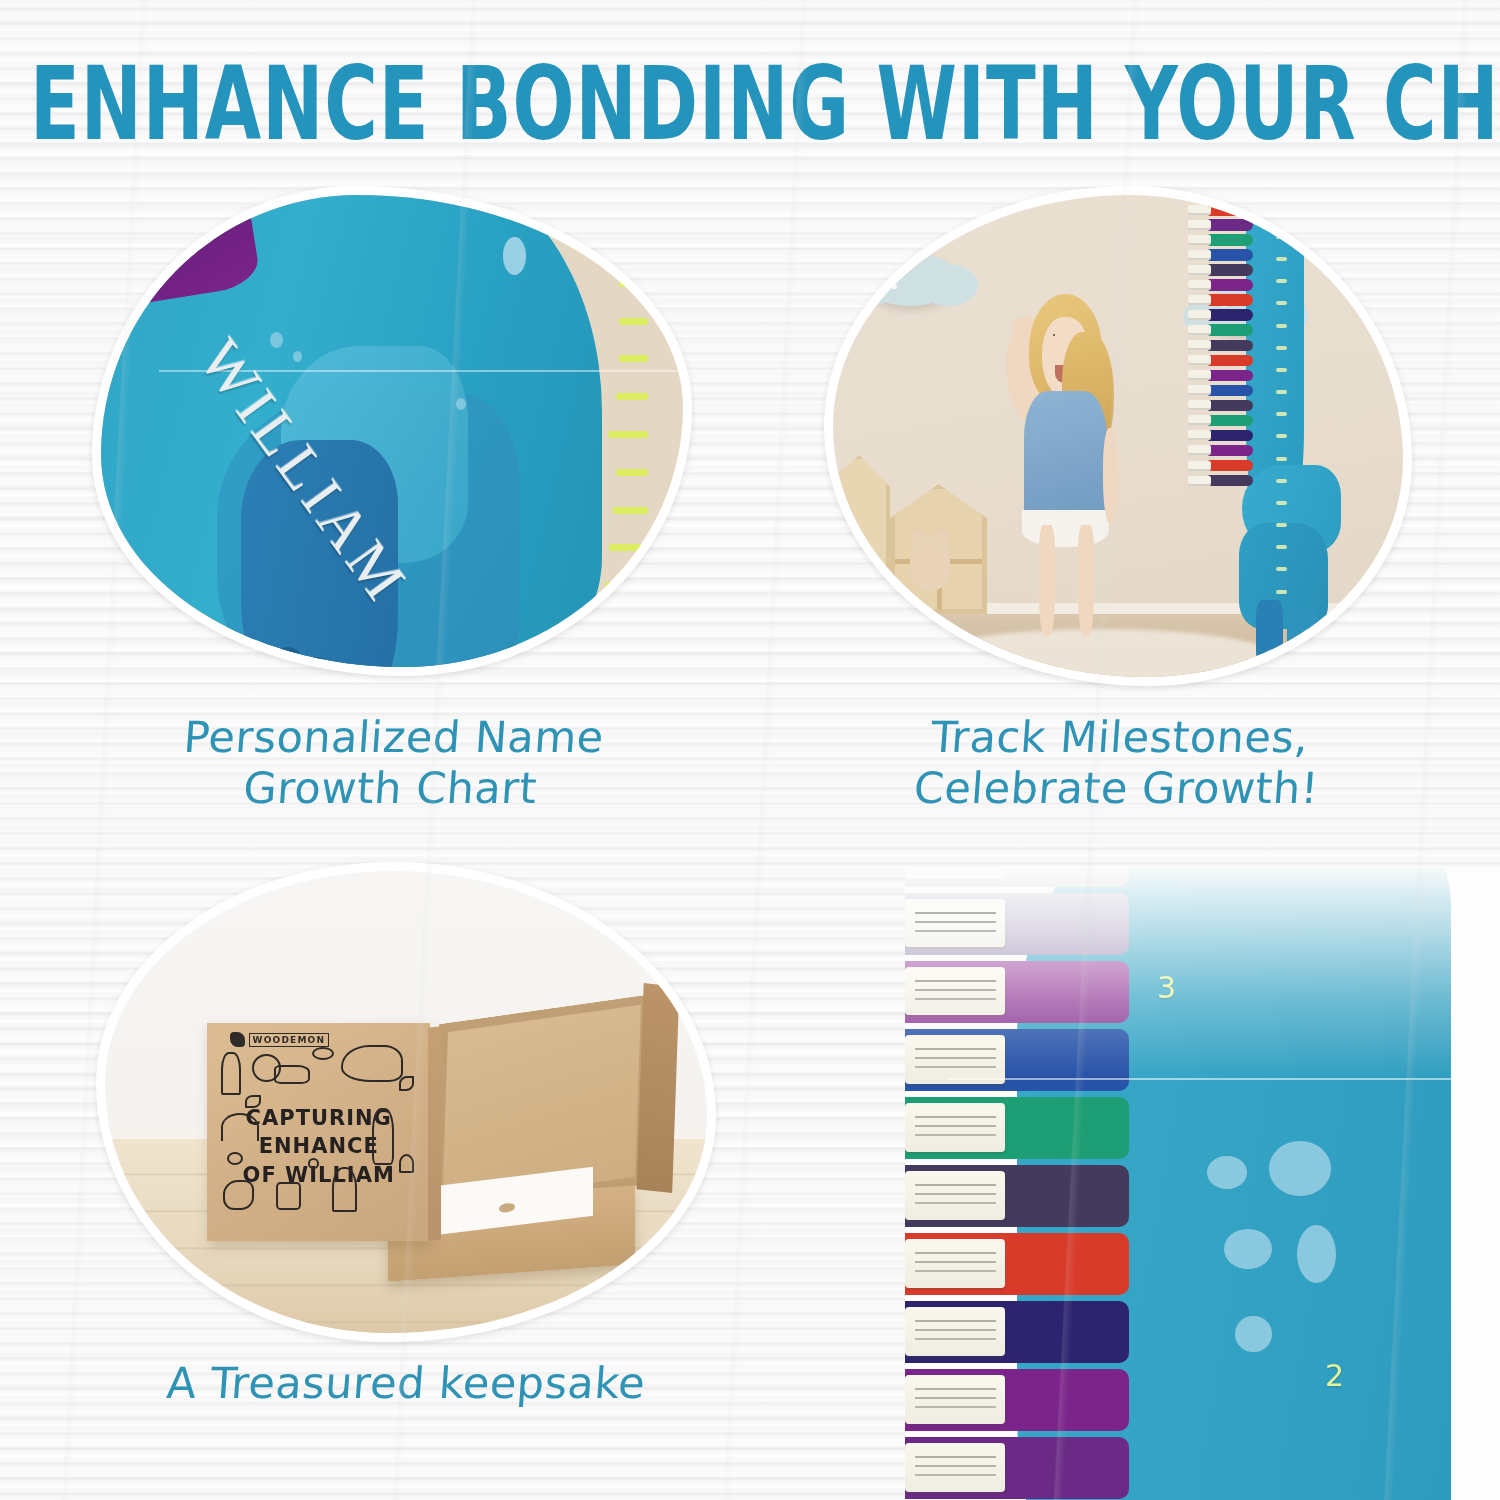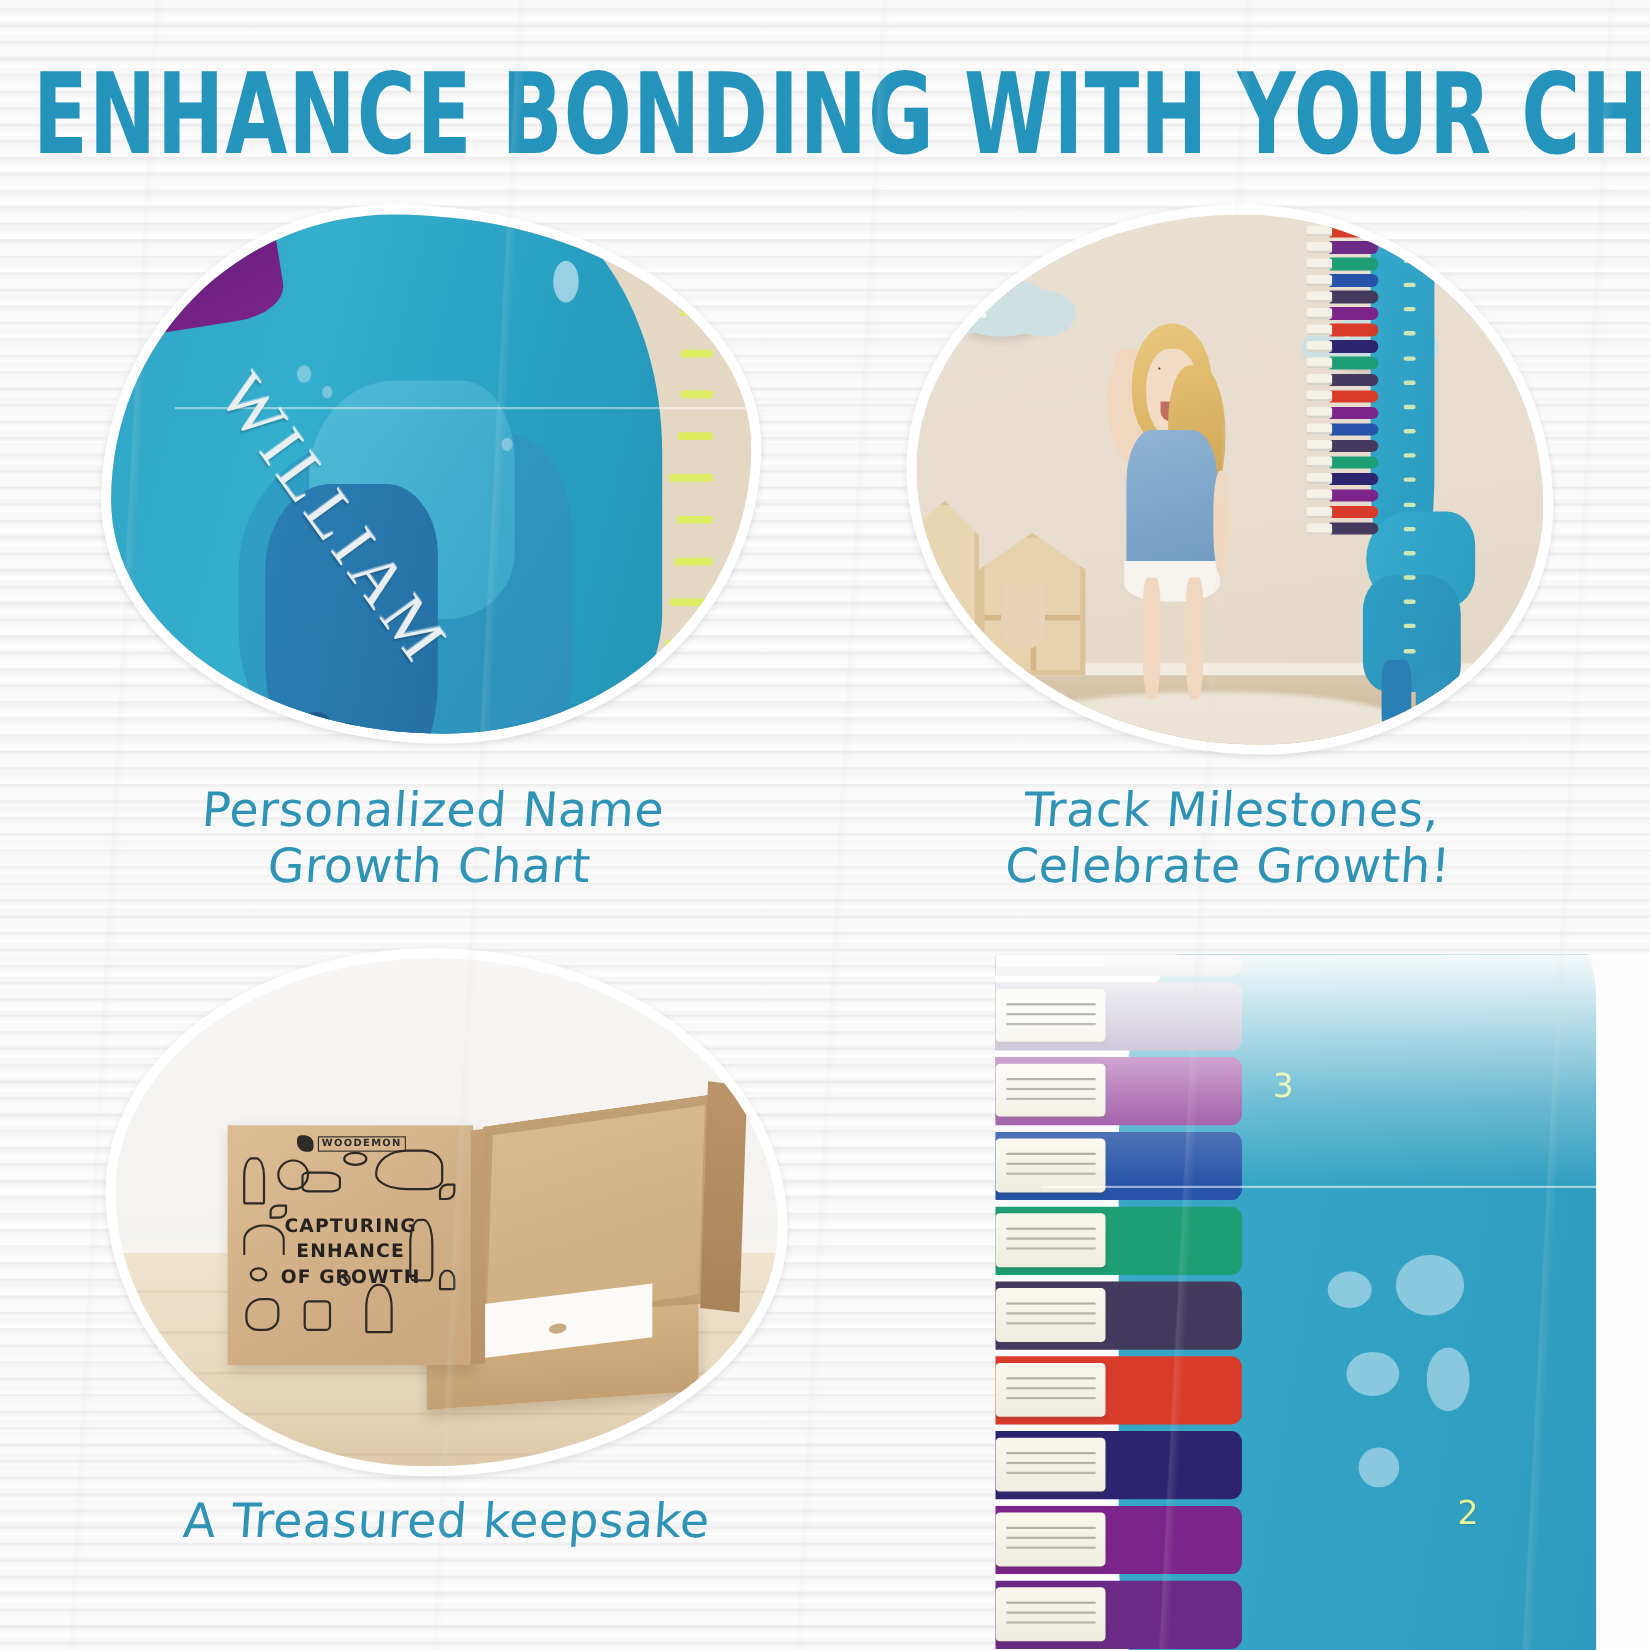--- a/index.html
+++ b/index.html
@@ -337,37 +337,37 @@
     background:linear-gradient(150deg,#dcbd93 0%,#d3b188 48%,#c9a67c 100%);
     box-shadow:2px 6px 12px rgba(120,95,60,.25);
   }
   .p3-box .side{
     position:absolute; right:-5%; top:1.5%; width:6%; height:98%;
     background:linear-gradient(180deg,#c6a074,#b8926a);
     transform:skewY(-7deg);
   }
   .p3-logo{
     position:absolute; left:10%; top:4%;
-    display:flex; align-items:center; gap:4px;margin-left:40px;
+    display:flex; align-items:center; gap:4px;
   }
   .p3-logo .mark{
     width:15px; height:15px; background:#2e2b28;
     border-radius:4px 8px 4px 8px;
   }
   .p3-logo .txt{
     font-family:"DejaVu Sans", sans-serif;
     font-size:9px; font-weight:700; letter-spacing:1.2px;
     color:#2e2b28;
     border:1.4px solid #2e2b28; padding:1px 3px;
   }
   .p3-title{
     position:absolute; left:0; right:0; top:37%;
     text-align:center;
     font-family:"DejaVu Sans", sans-serif;
-    font-weight:700; font-size:17px; line-height:1.35;
+    font-weight:700; font-size:21px; line-height:1.35;
     color:#242120; letter-spacing:1px;
   }
   .doodle{ position:absolute; border:2px solid #2c2926; }
   
   .p3-lid{
     position:absolute; left:55%; bottom:29%; width:35%; height:41%;
     background:linear-gradient(170deg,#d9bb92 0%,#cdad80 100%);
     transform:skewY(-10deg) rotate(2deg);
     box-shadow:inset 0 0 0 9px #c09f74;
   }
@@ -618,21 +618,21 @@
         <div class="side"></div>
 
         <div class="p3-logo">
           <div class="mark"></div>
           <div class="txt">WOODEMON</div>
         </div>
 
         <div class="p3-title">
           <div>CAPTURING</div>
           <div>ENHANCE</div>
-          <div>OF GROWTH</div>
+          <div>OF WILLIAM</div>
         </div>
 
         <div class="doodle" style="left:20%;top:14%;width:13%;height:13%;border-radius:50%;"></div>
         <div class="doodle" style="left:30%;top:19%;width:16%;height:9%;border-radius:20% 35% 25% 20%;"></div>
         <div class="doodle" style="left:60%;top:10%;width:28%;height:17%;border-radius:46% 30% 22% 48% / 58% 42% 26% 38%;"></div>
         <div class="doodle" style="left:6%;top:13%;width:9%;height:20%;border-radius:40% 40% 8% 8%;"></div>
         <div class="doodle" style="left:6%;top:41%;width:17%;height:13%;border-radius:50% 50% 0 0;border-bottom:none;"></div>
         <div class="doodle" style="left:9%;top:59%;width:7%;height:6%;border-radius:50%;"></div>
         <div class="doodle" style="left:74%;top:39%;width:10%;height:26%;border-radius:40% 40% 16% 16%;"></div>
         <div class="doodle" style="left:56%;top:66%;width:11%;height:21%;border-radius:46% 46% 6% 6%;"></div>

